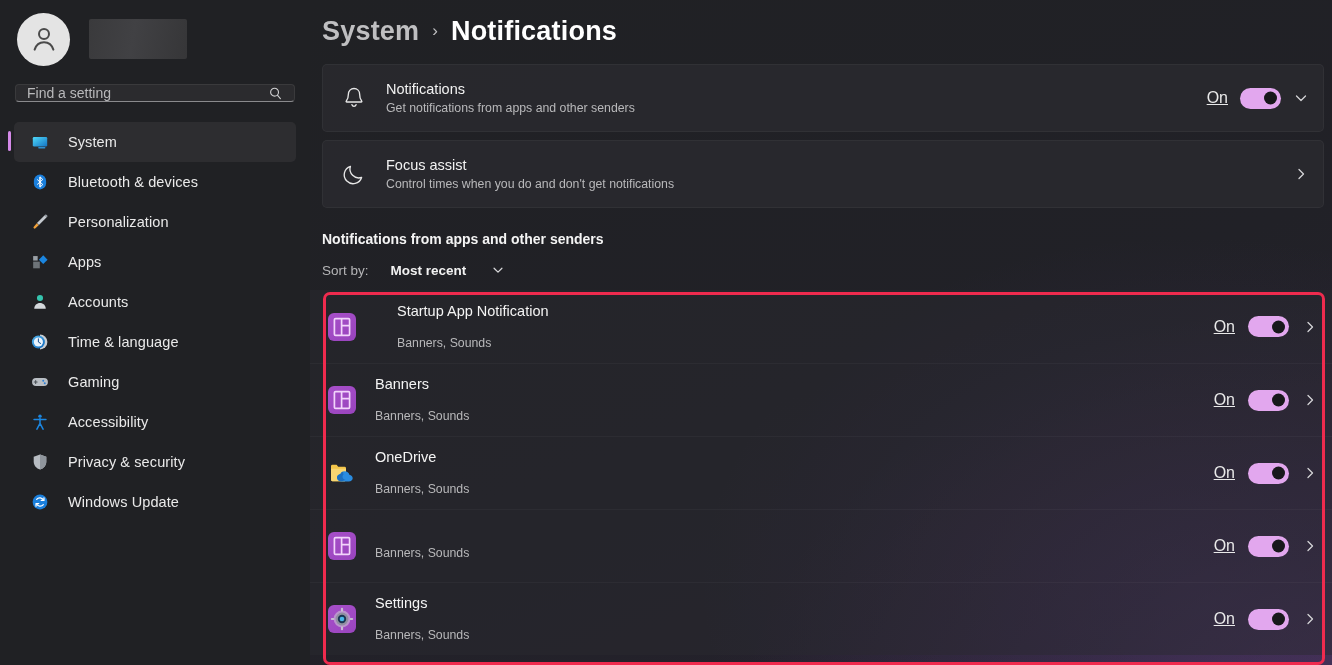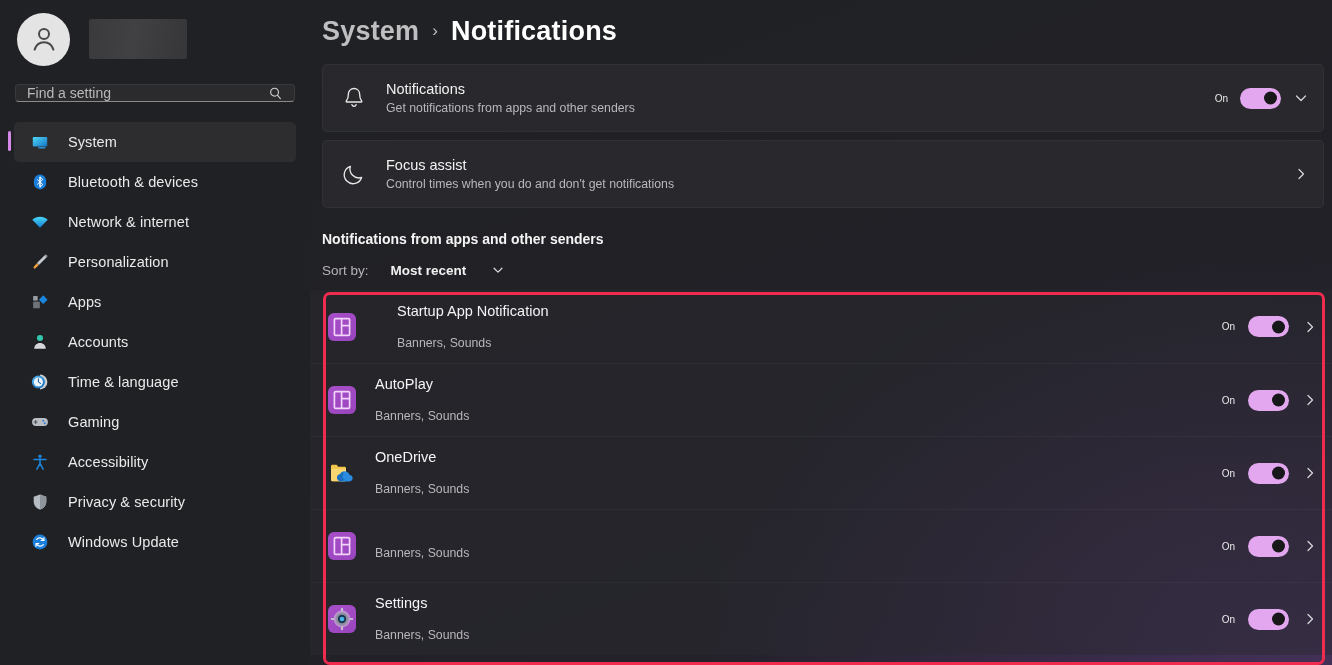--- a/index.html
+++ b/index.html
@@ -124,21 +124,21 @@
     display: flex; align-items: center;
     padding: 0 14px 0 18px;
     margin-bottom: 8px;
   }
   .card-ico { width: 26px; height: 26px; flex: 0 0 26px; margin-right: 19px; color: #e6e6e6; }
   .card-ico svg { width: 26px; height: 26px; display: block; }
   .card-txt { flex: 1; }
   .card-title { color: #f2f2f2; font-size: 14.5px; line-height: 19px; }
   .card-sub { color: #b8b8ba; font-size: 12.3px; line-height: 17px; margin-top: 1px; }
   .card-right { display: flex; align-items: center; gap: 12px; }
-  .onlabel { color: #e9e9e9; font-size: 10px; }
+  .onlabel { color: #e9e9e9; font-size: 16px; text-decoration: underline; }
 
   .toggle {
     width: 41px; height: 21px;
     border-radius: 11px;
     background: #e2a7ee;
     position: relative;
     flex: 0 0 41px;
     cursor: pointer;
   }
   .toggle::after {
@@ -253,34 +253,20 @@
             <svg viewBox="0 0 20 20">
               <rect x="3.2" y="1.8" width="13.6" height="16.4" rx="6.8" fill="#1a7fdc"></rect>
               <path d="M10 4.3v11.4l3.1-2.9-6.2-5.6M10 15.7V4.3l3.1 2.9-6.2 5.6" fill="none" stroke="#fff" stroke-width="1.1" stroke-linejoin="round"></path>
             </svg>
           </span>
           <span class="nav-label">Bluetooth &amp; devices</span>
         </div>
         <div class="nav-item">
           <span class="nav-ico">
             <svg viewBox="0 0 20 20">
-              <defs>
-                <linearGradient id="g2" x1="0" y1="0" x2="0" y2="1">
-                  <stop offset="0" stop-color="#49d7f6"></stop>
-                  <stop offset="1" stop-color="#127fd2"></stop>
-                </linearGradient>
-              </defs>
-              <path d="M10 16.5 1.4 7.6A12.2 12.2 0 0 1 18.6 7.6z" fill="url(#g2)"></path>
-            </svg>
-          </span>
-          <span class="nav-label">Network &amp; internet</span>
-        </div>
-        <div class="nav-item">
-          <span class="nav-ico">
-            <svg viewBox="0 0 20 20">
               <path d="M15.2 2.6 17.4 4.8 8.8 13.4 6.6 11.2z" fill="#c4c9cf"></path>
               <path d="M6.4 11.4 8.6 13.6 4.6 17.3c-.8.7-2.4-.9-1.7-1.7z" fill="#f0a03a"></path>
               <path d="M15.2 2.6 17.4 4.8l.9-.9c.6-.6-1.6-2.8-2.2-2.2z" fill="#9aa1a9"></path>
             </svg>
           </span>
           <span class="nav-label">Personalization</span>
         </div>
         <div class="nav-item">
           <span class="nav-ico">
             <svg viewBox="0 0 20 20">
@@ -448,21 +434,21 @@
         </div>
         <div class="app-row">
           <span class="app-ico ico-purple">
             <svg viewBox="0 0 28 28" width="28" height="28" fill="none" stroke="#f2d4fb" stroke-width="1.7">
               <rect x="6.4" y="5.6" width="15.2" height="16.8" rx="1.2"></rect>
               <line x1="13.6" y1="5.6" x2="13.6" y2="22.4"></line>
               <line x1="13.6" y1="12.6" x2="21.6" y2="12.6"></line>
             </svg>
           </span>
           <div class="app-txt">
-            <div class="app-title">AutoPlay</div>
+            <div class="app-title">Banners</div>
             <div class="app-sub">Banners, Sounds</div>
           </div>
           <div class="app-right">
             <span class="onlabel">On</span>
             <div class="toggle"></div>
             <span class="chev">
               <svg viewBox="0 0 16 16" fill="none" stroke="currentColor" stroke-width="1.3" stroke-linecap="round" stroke-linejoin="round">
                 <polyline points="6,3.5 10.5,8 6,12.5"></polyline>
               </svg>
             </span>

